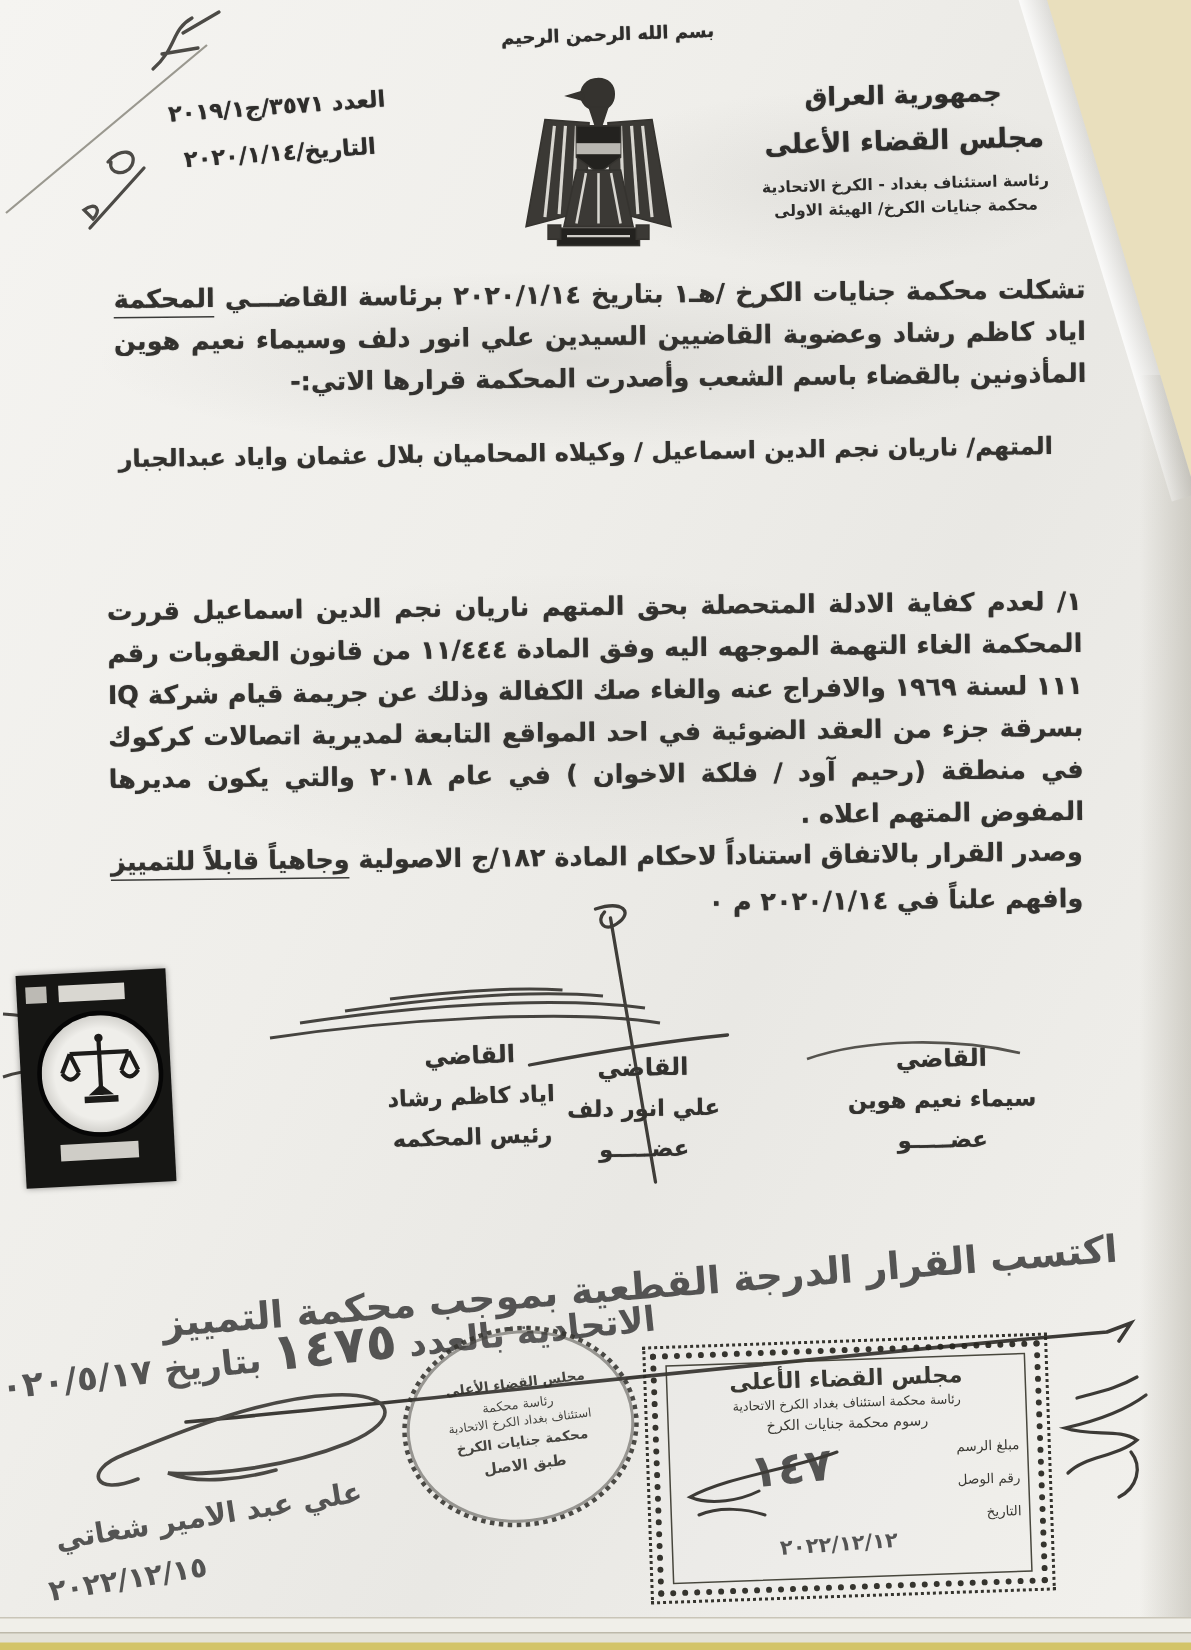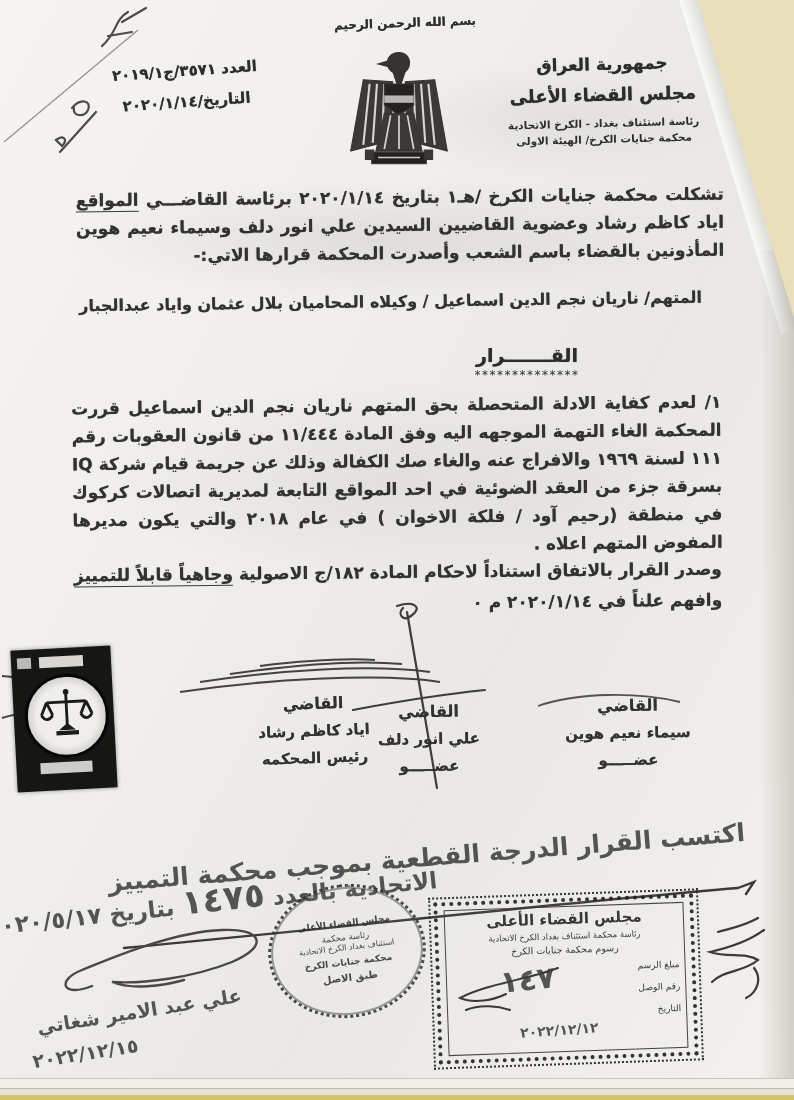--- a/index.html
+++ b/index.html
@@ -120,30 +120,26 @@
     <div class="ink b" style="font-size:10.5px;margin-top:4px;">محكمة جنايات الكرخ/ الهيئة الاولى</div>
   </div>
 
   <div class="abs" style="left:78px;top:62px;width:215px;text-align:center;transform:rotate(-4deg);">
     <div class="ink b" style="font-size:15px;text-shadow:0 0 .7px #555;">العدد ٣٥٧١/ج١‏/٢٠١٩</div>
     <div class="ink b" style="font-size:15px;margin-top:13px;text-shadow:0 0 .7px #555;">التاريخ/١٤‏/١‏/٢٠٢٠</div>
   </div>
 
   <div class="abs para" style="right:70px;top:183px;width:648px;transform:rotate(-.6deg);">
     <span>تشكلت محكمة جنايات الكرخ /هـ١ بتاريخ ١٤‏/١‏/٢٠٢٠ برئاسة القاضـــي</span>
-    <span class="u">المواقع</span>
+    <span class="u">المحكمة</span>
     <span>اياد كاظم رشاد وعضوية القاضيين السيدين علي انور دلف وسيماء نعيم هوين المأذونين بالقضاء باسم الشعب وأصدرت المحكمة قرارها الاتي:-</span>
   </div>
 
   <div class="abs para" style="right:92px;top:288px;width:625px;text-align:right;font-size:16px;transform:rotate(-.8deg);">المتهم/ ناريان نجم الدين اسماعيل / وكيلاه المحاميان بلال عثمان واياد عبدالجبار</div>
 
-  <div class="abs" style="right:212px;top:344px;width:110px;text-align:center;">
-    <div class="ink b" style="font-size:19px;text-shadow:0 0 .8px #444;">القـــــــرار</div>
-    <div class="ink" style="font-size:12px;letter-spacing:1.5px;margin-top:2px;">**************</div>
-  </div>
 
   <div class="abs para" style="right:72px;top:391px;width:650px;transform:rotate(-.6deg);">١/ لعدم كفاية الادلة المتحصلة بحق المتهم ناريان نجم الدين اسماعيل قررت المحكمة الغاء التهمة الموجهه اليه وفق المادة ٤٤٤‏/١١ من قانون العقوبات رقم ١١١ لسنة ١٩٦٩ والافراج عنه والغاء صك الكفالة وذلك عن جريمة قيام شركة IQ بسرقة جزء من العقد الضوئية في احد المواقع التابعة لمديرية اتصالات كركوك في منطقة (رحيم آود / فلكة الاخوان ) في عام ٢٠١٨ والتي يكون مديرها المفوض المتهم اعلاه .</div>
 
   <div class="abs" style="right:72px;top:558px;width:650px;transform:rotate(-.6deg);">
     <div class="para" style="text-align:right;">
       <span>وصدر القرار بالاتفاق استناداً لاحكام المادة ١٨٢‏/ج الاصولية</span>
       <span class="u">وجاهياً قابلاً للتمييز</span>
     </div>
     <div class="para" style="text-align:right;margin-top:3px;">وافهم علناً في ١٤‏/١‏/٢٠٢٠ م ٠</div>
   </div>

